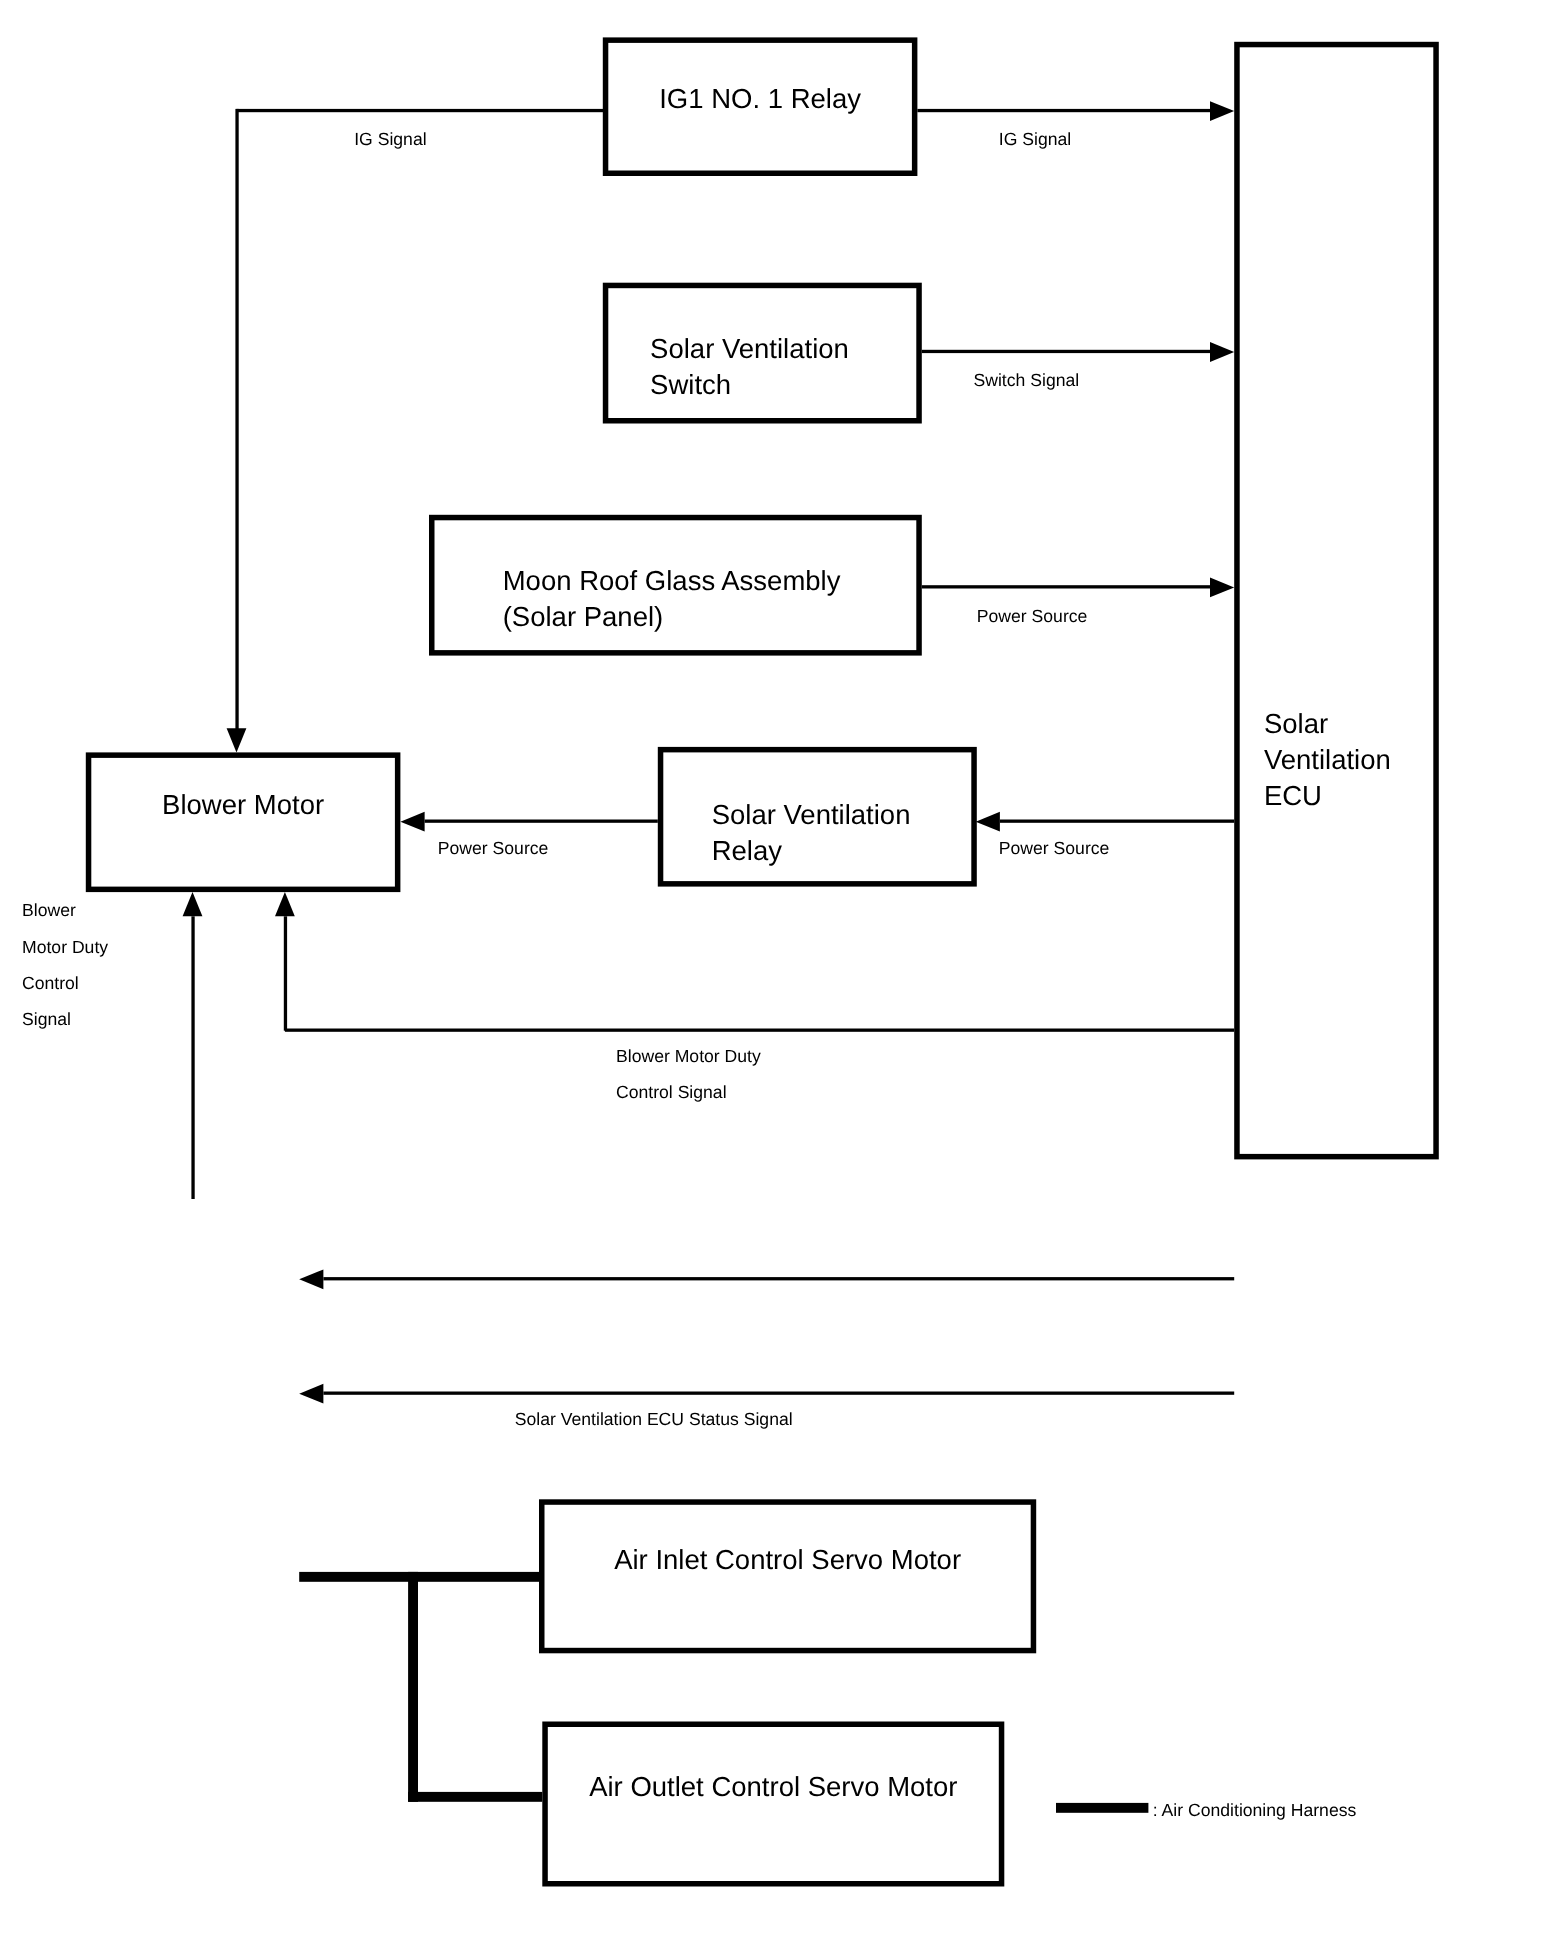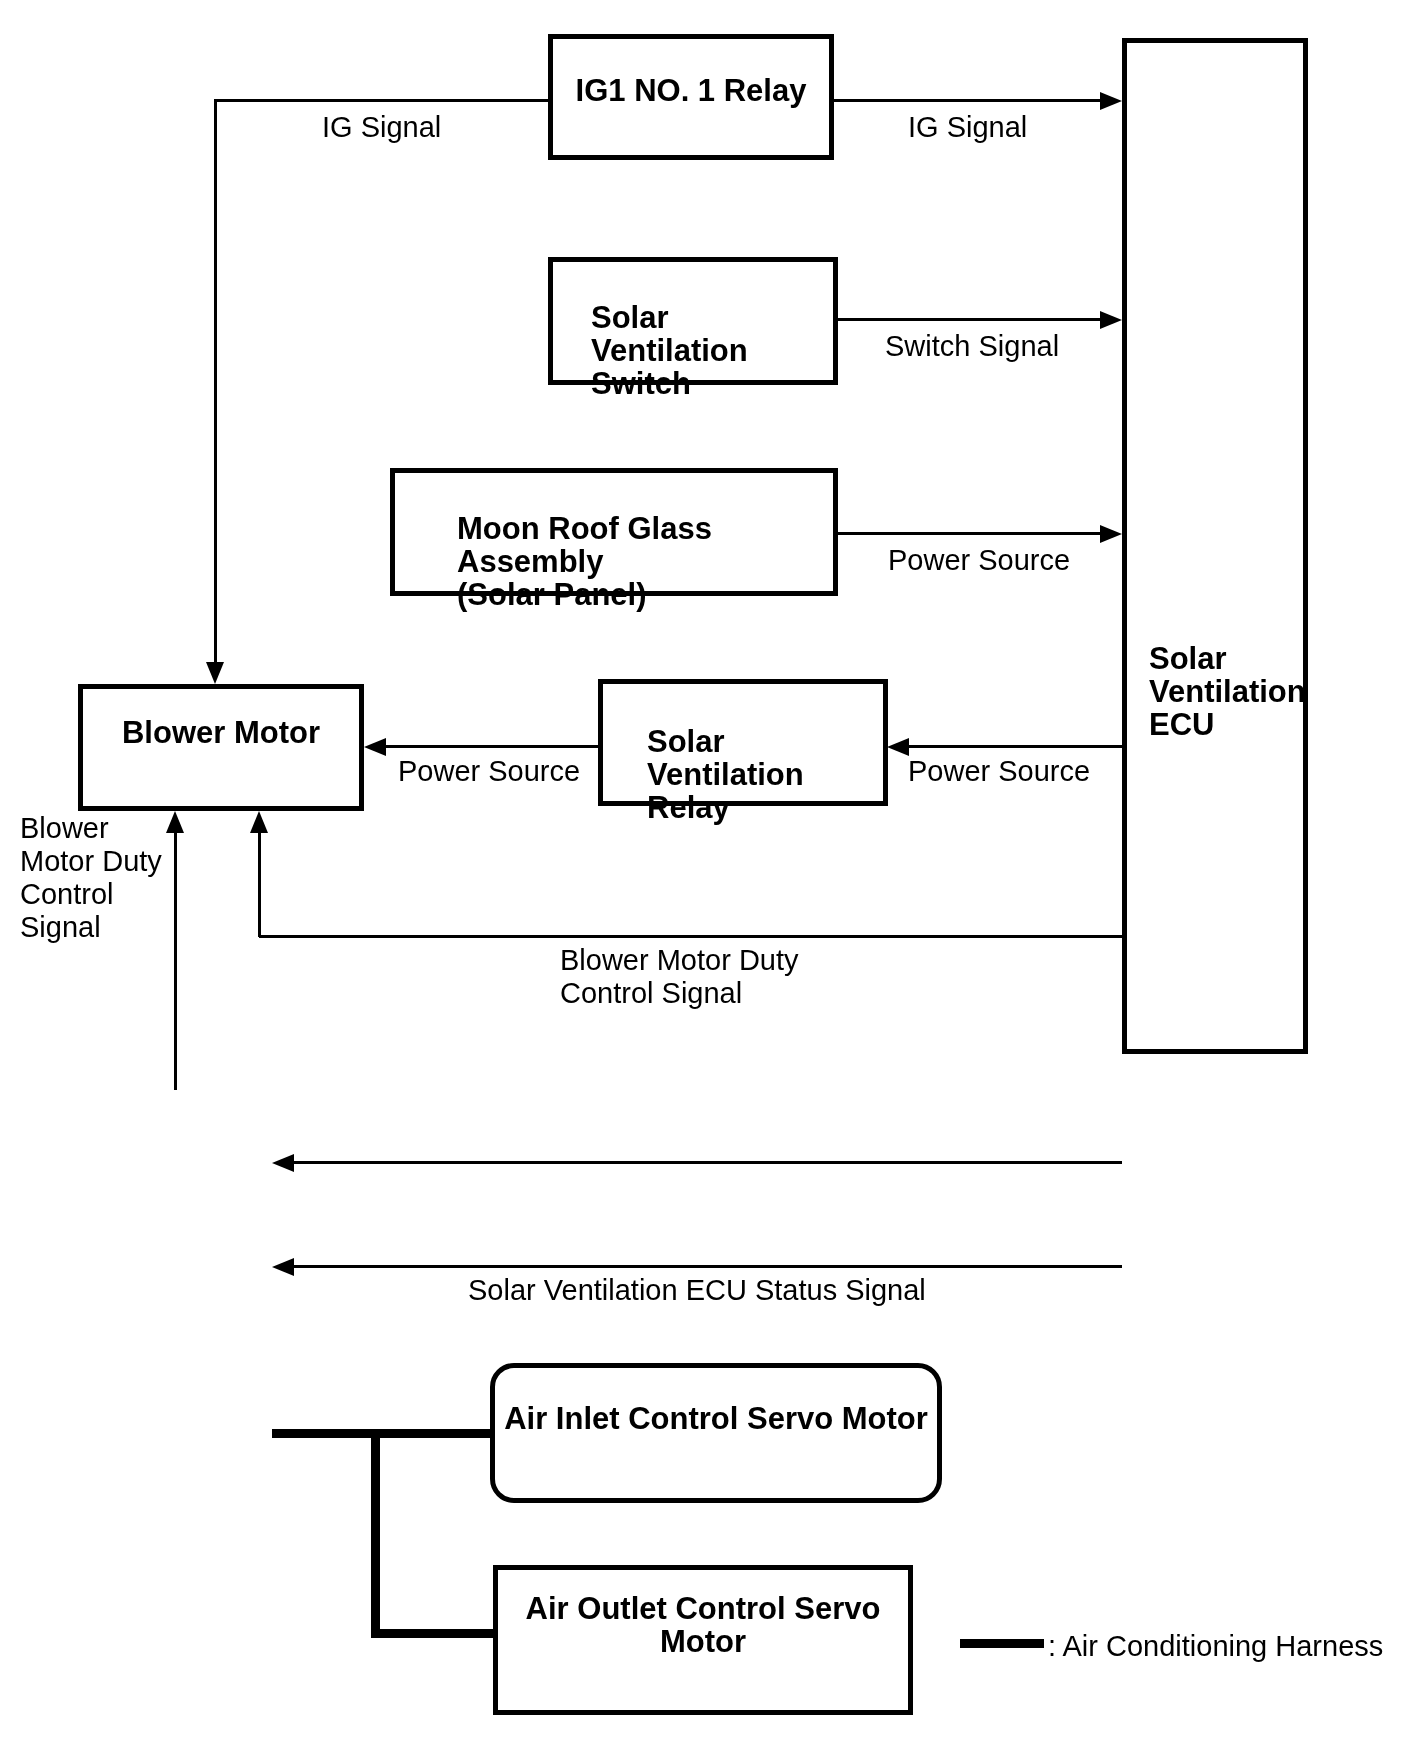--- a/index.html
+++ b/index.html
@@ -14,34 +14,33 @@
     height: 1763px;
     background: #ffffff;
     color: #000000;
     overflow: hidden;
   }
   .box {
     position: absolute;
     border: 5px solid #000000;
     background: #ffffff;
     box-sizing: border-box;
-    font-size: 31px;
+    font-size: 25px;
     line-height: 33px;
     white-space: pre-line;
-    font-weight: bold;
   }
   .box.center {
     display: flex;
     align-items: center;
     justify-content: center;
     text-align: center;
   }
   .lbl {
     position: absolute;
-    font-size: 29px;
+    font-size: 16px;
     line-height: 33px;
     white-space: pre-line;
   }
   .hline, .vline {
     position: absolute;
     background: #000000;
   }
   .hline { height: 3px; }
   .vline { width: 3px; }
   .thick { position: absolute; background: #000000; }
@@ -52,21 +51,21 @@
   .arrow.up    { border-left: 9px solid transparent; border-right: 9px solid transparent; border-bottom: 22px solid #000000; }
 
   
   #box-ig1      { left: 548px;  top: 34px;   width: 286px; height: 126px; padding-bottom: 14px; }
   #box-switch   { left: 548px;  top: 257px;  width: 290px; height: 128px; padding: 6px 0 0 38px; }
   #box-moonroof { left: 390px;  top: 468px;  width: 448px; height: 128px; padding: 6px 0 0 62px; }
   #box-ecu      { left: 1122px; top: 38px;   width: 186px; height: 1016px; padding: 566px 0 0 22px; }
   #box-blower   { left: 78px;   top: 684px;  width: 286px; height: 127px; padding-bottom: 30px; }
   #box-relay    { left: 598px;  top: 679px;  width: 290px; height: 127px; padding: 8px 0 0 44px; }
   #box-acamp    { left: 82px;   top: 1090px; width: 190px; height: 615px; padding: 278px 0 0 13px; }
-  #box-inlet    { left: 490px;  top: 1363px; width: 452px; height: 140px; padding-bottom: 30px; border-radius: 24px; }
+  #box-inlet    { left: 490px;  top: 1363px; width: 452px; height: 140px; padding-bottom: 30px; }
   #box-outlet   { left: 493px;  top: 1565px; width: 420px; height: 150px; padding-bottom: 30px; }
 
   
   #lbl-ig-signal-left   { left: 322px;  top: 111px; }
   #lbl-ig-signal-right  { left: 908px;  top: 111px; }
   #lbl-switch-signal    { left: 885px;  top: 330px; }
   #lbl-power-moon       { left: 888px;  top: 544px; }
   #lbl-power-blower     { left: 398px;  top: 755px; }
   #lbl-power-relay      { left: 908px;  top: 755px; }
   #lbl-duty-left        { left: 20px;   top: 812px; }

